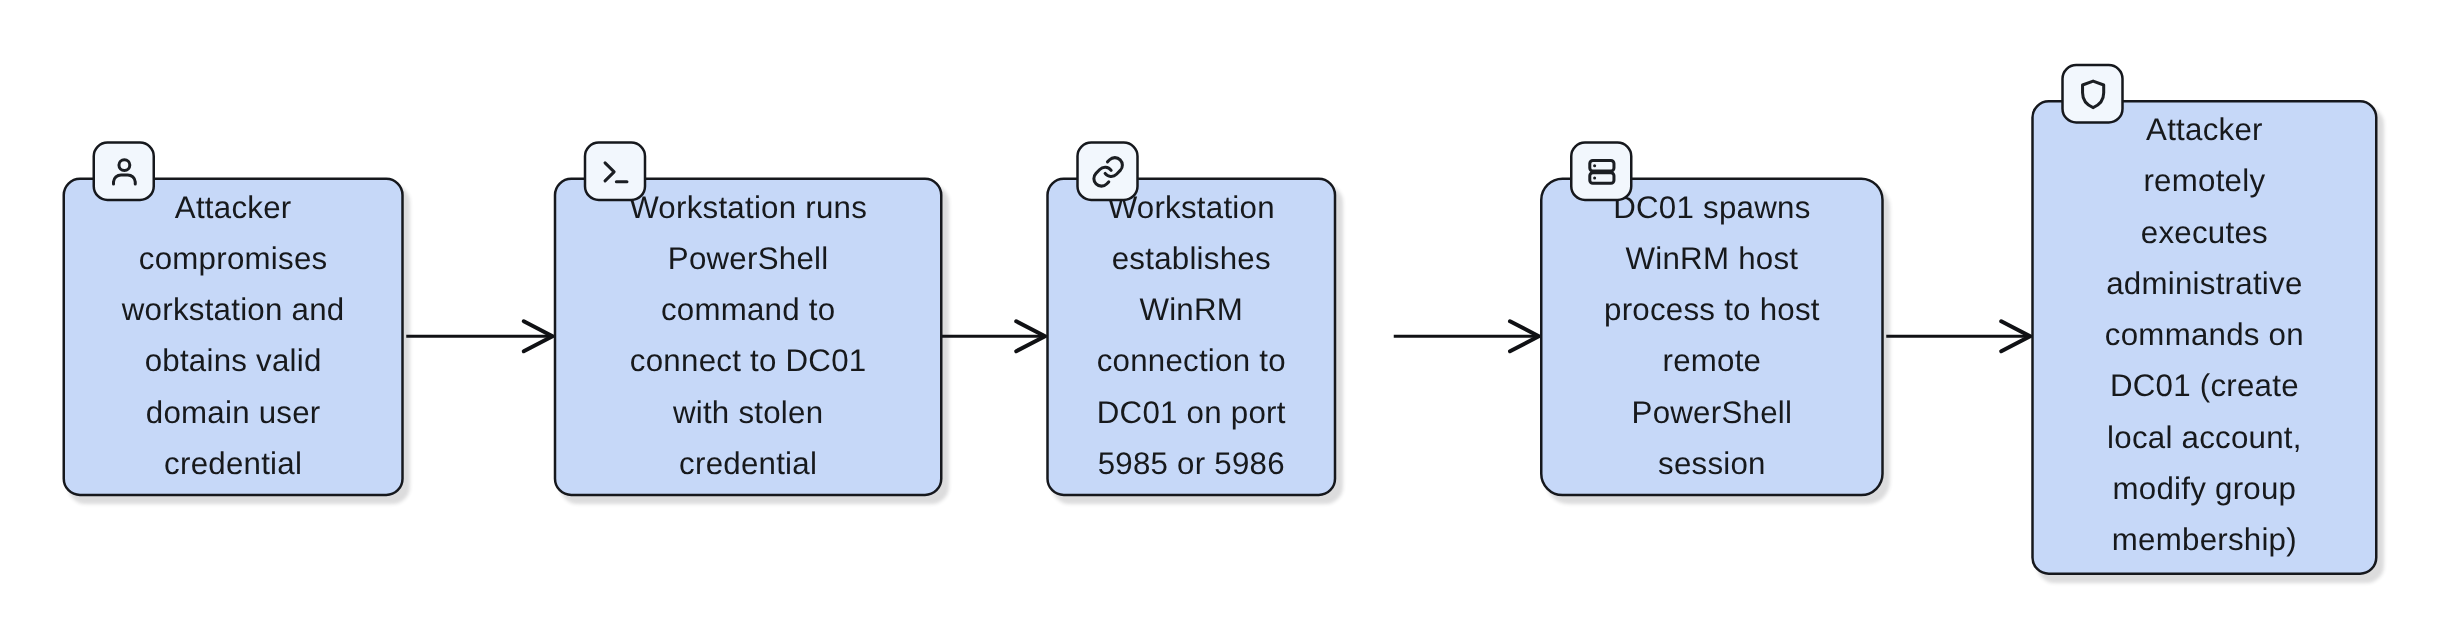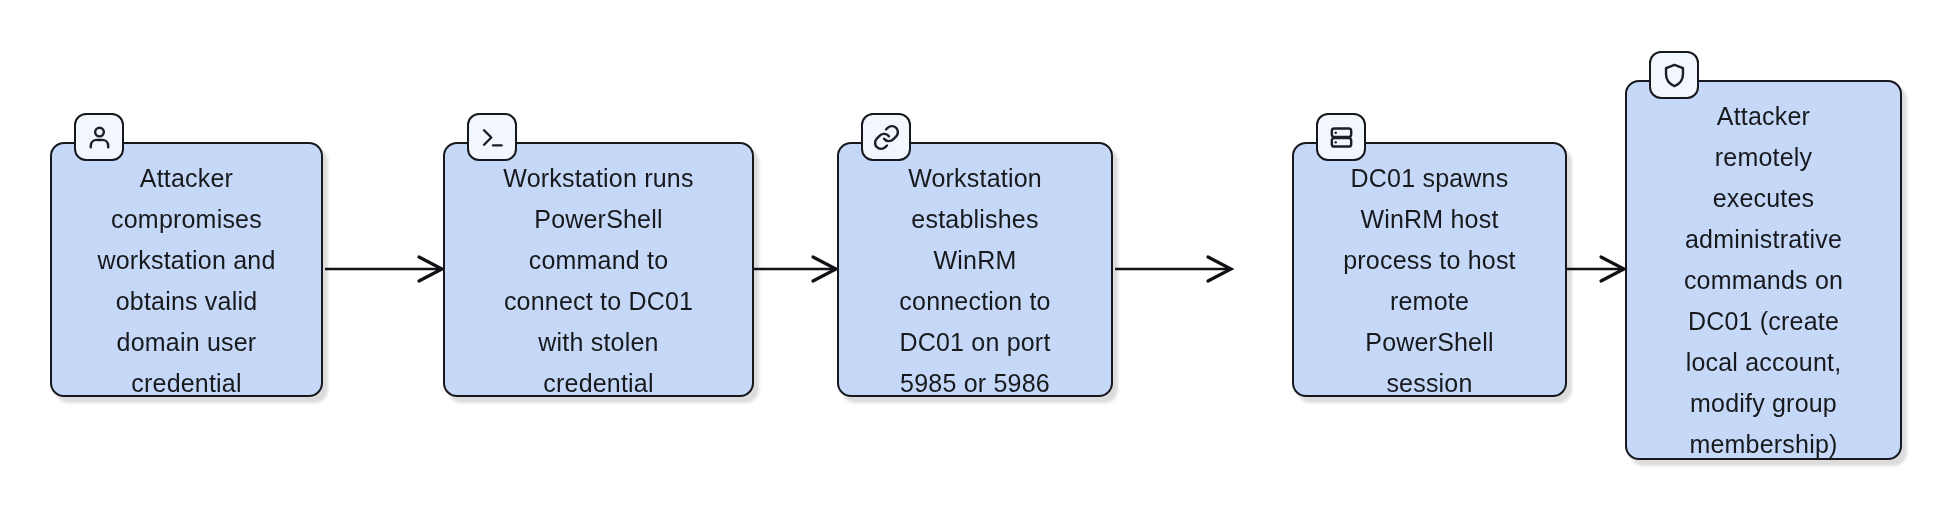--- a/index.html
+++ b/index.html
@@ -18,21 +18,21 @@
     position: absolute;
     box-sizing: border-box;
     background: #c6d8f8;
     border: 2.5px solid #16181d;
     border-radius: 14px;
     box-shadow: 5px 6px 3px rgba(40,40,45,0.16);
   }
   .node .label {
     position: relative;
     z-index: 1;
-    padding-top: 14px;
+    padding-top: 2px;
     width: 100%;
     text-align: center;
     font-size: 25px;
     line-height: 41px;
     color: #17191c;
     white-space: pre-line;
     letter-spacing: 0.2px;
   }
   .badge {
     position: absolute;
@@ -53,22 +53,22 @@
     width: 29px;
     height: 29px;
     stroke: #1b1e23;
     stroke-width: 2;
     fill: none;
     stroke-linecap: round;
     stroke-linejoin: round;
   }
   #node-1 { left: 50px;   top: 142px; width: 273px; height: 255px; }
   #node-2 { left: 443px;  top: 142px; width: 311px; height: 255px; }
-  #node-3 { left: 837px;  top: 142px; width: 276px; height: 255px; }
-  #node-4 { left: 1292px; top: 142px; width: 275px; height: 255px; }
+  #node-3 { left: 837px;  top: 142px; width: 232px; height: 255px; }
+  #node-4 { left: 1232px; top: 142px; width: 275px; height: 255px; border-radius: 18px; }
   #node-5 { left: 1625px; top: 80px;  width: 277px; height: 380px; }
   #arrow-layer {
     position: absolute;
     left: 0; top: 0;
     width: 1952px;
     height: 514px;
     pointer-events: none;
   }
   #arrow-layer .edge {
     stroke: #101114;

